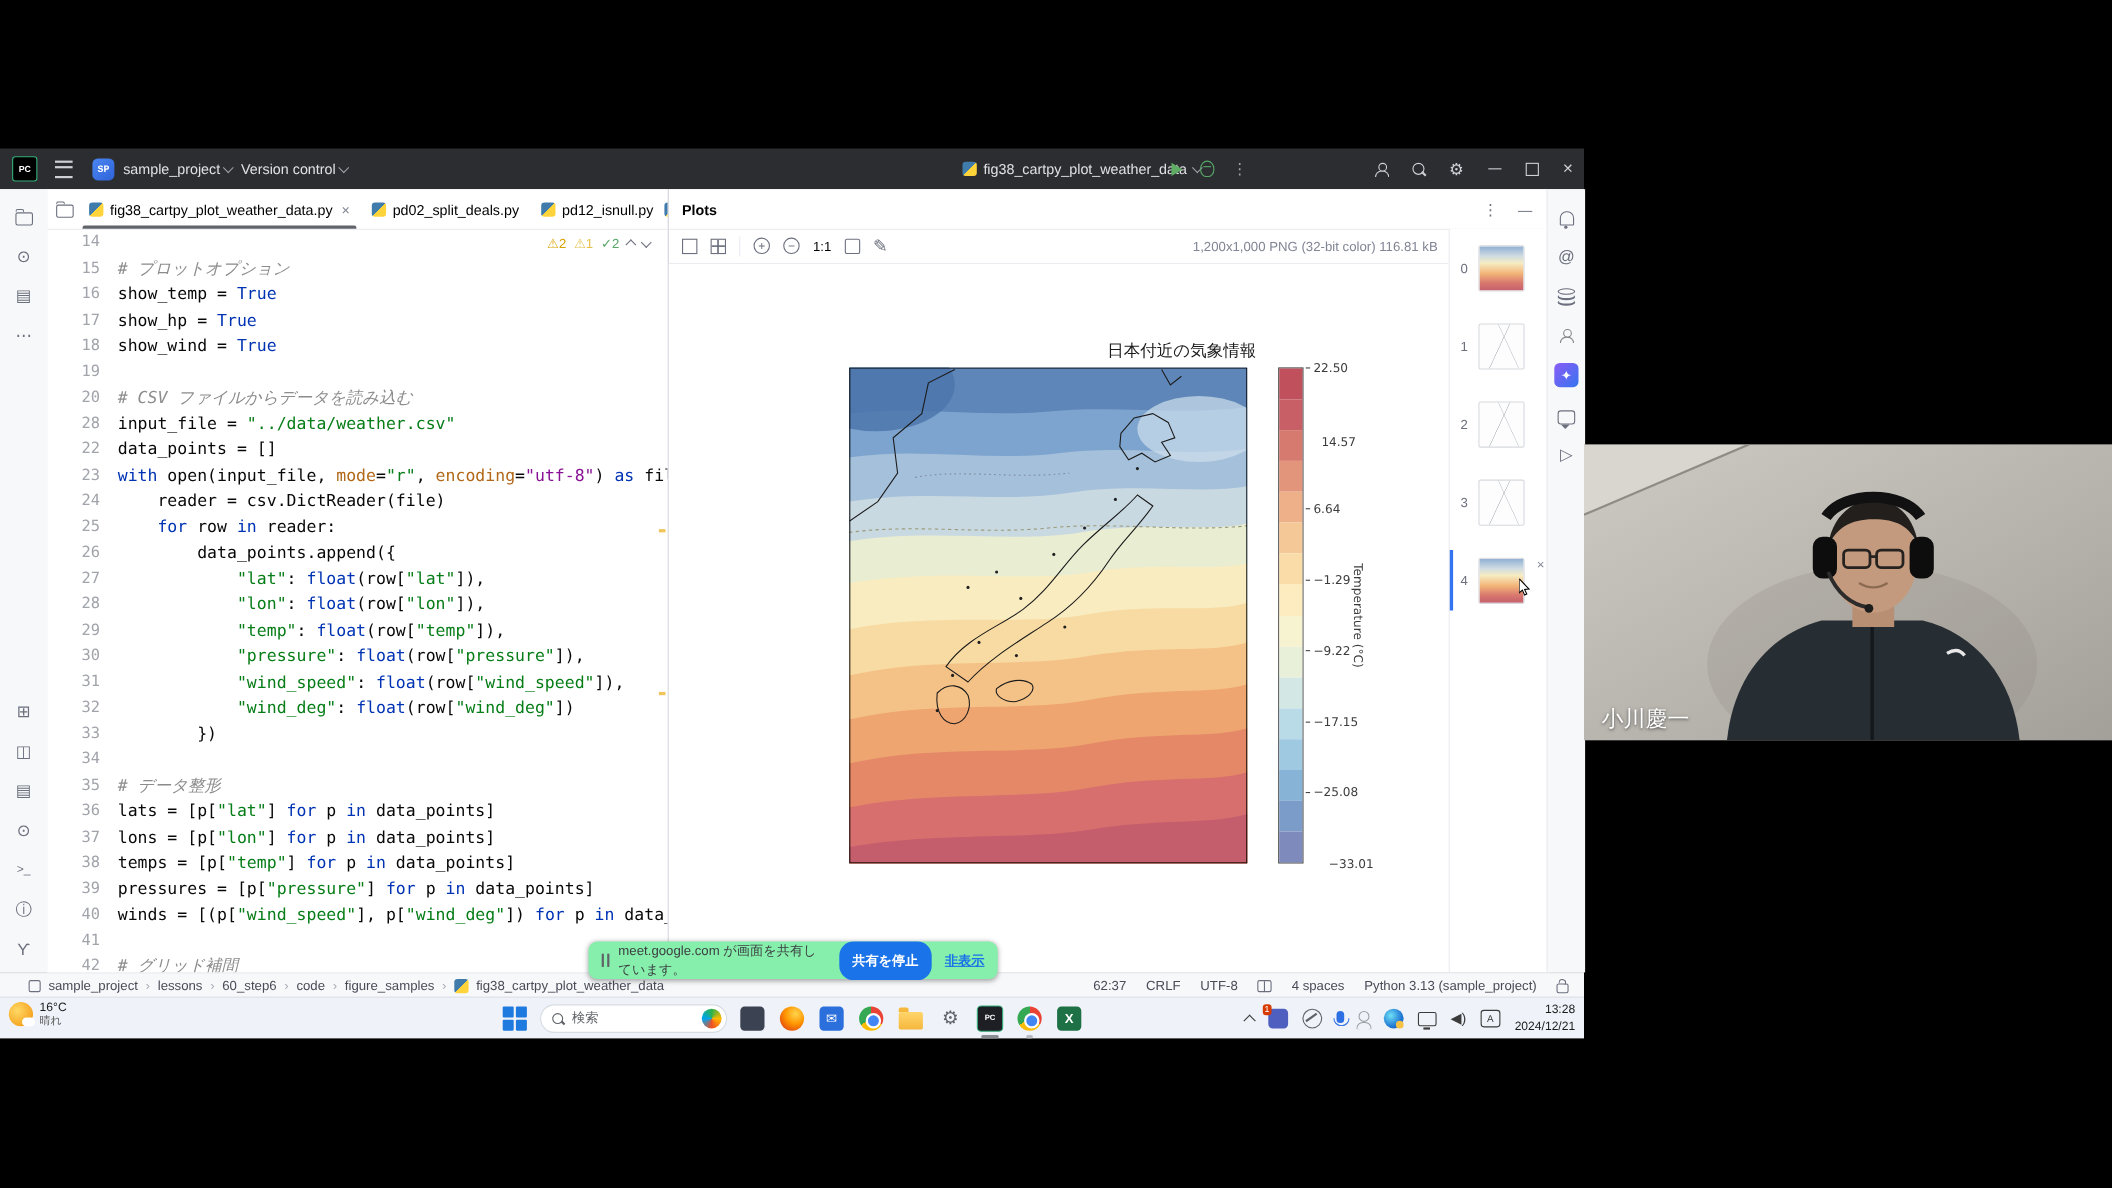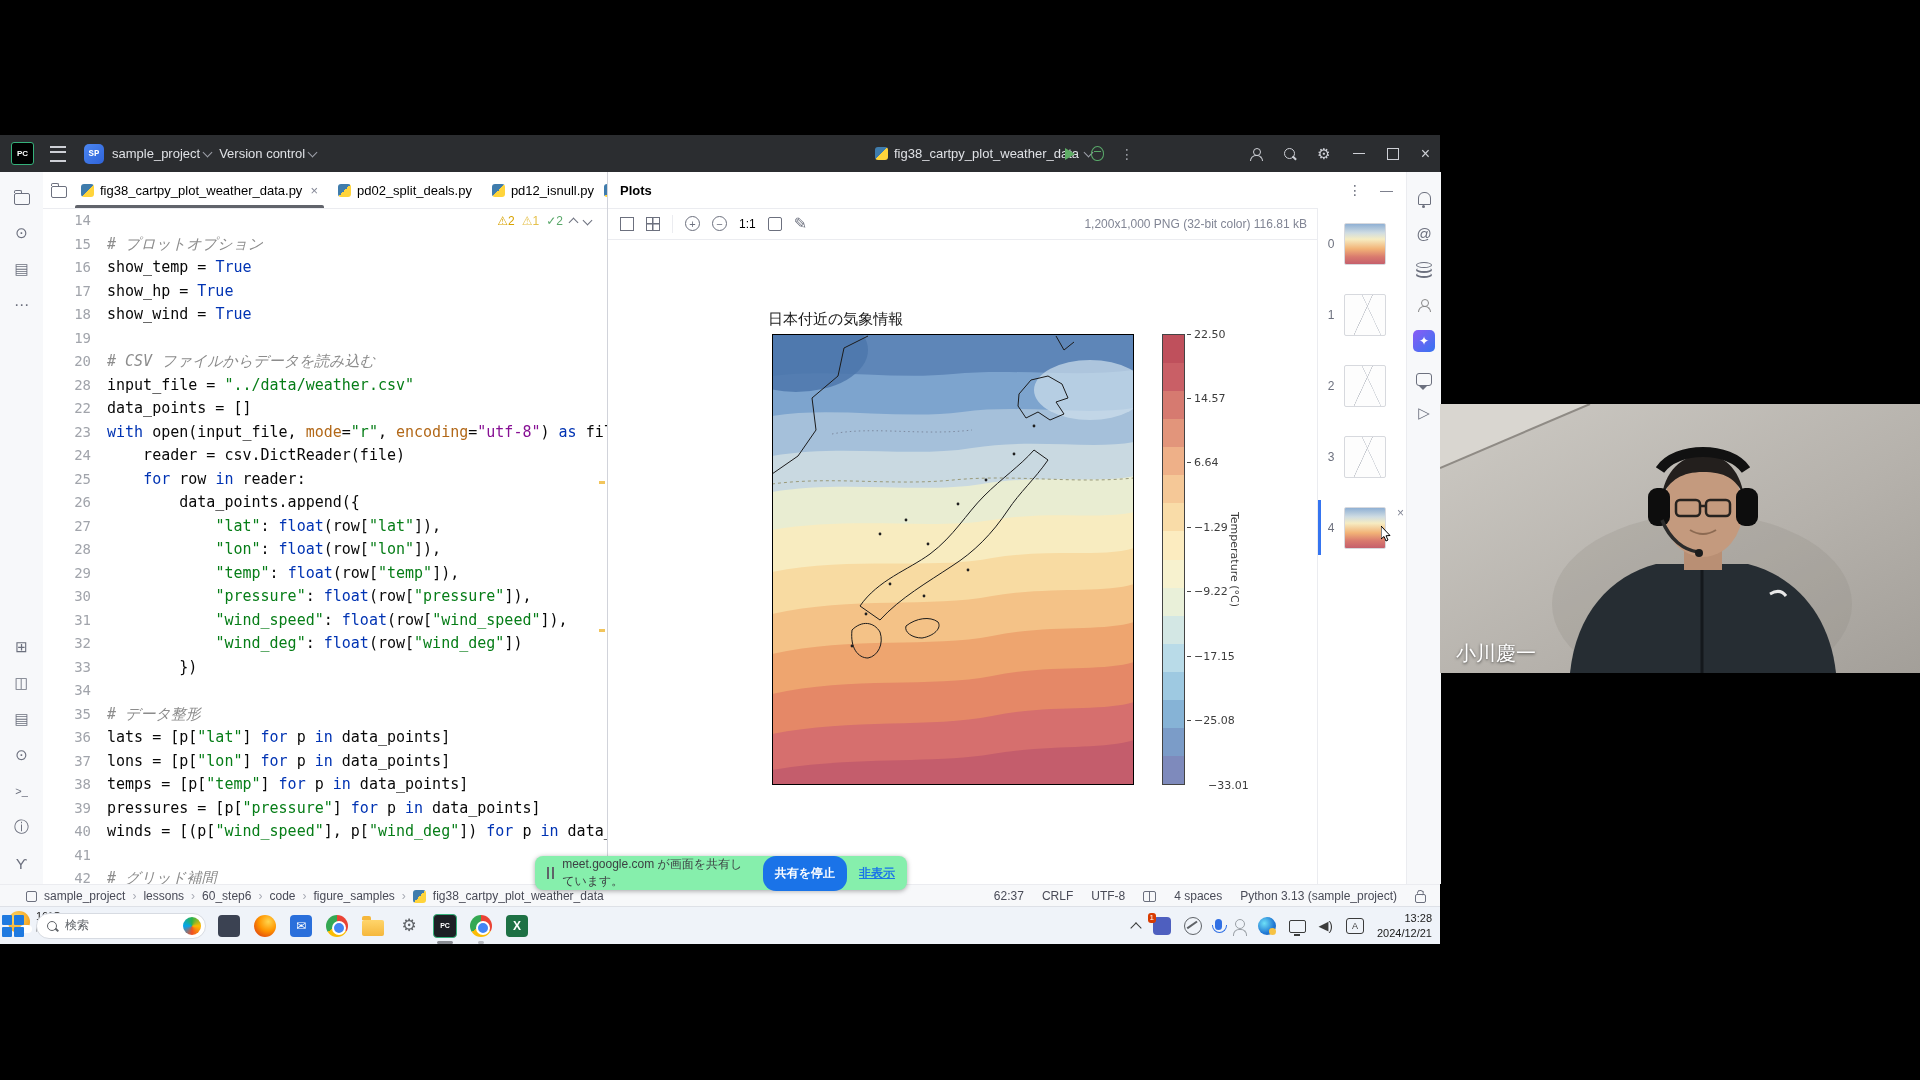--- a/index.html
+++ b/index.html
@@ -75,21 +75,21 @@
   #plotsToolbar{position:absolute;left:0;top:36px;width:709px;height:32px;border-bottom:1px solid #ebecf0;display:flex;align-items:center;gap:12px;padding-left:12px;box-sizing:border-box;color:#6c707e;}
   .pt-box{width:12px;height:12px;border:1.5px solid #6c707e;}
   .pt-grid{width:12px;height:12px;border:1.5px solid #6c707e;background:
      linear-gradient(#6c707e,#6c707e) 50% 0/1.5px 100% no-repeat,
      linear-gradient(#6c707e,#6c707e) 0 50%/100% 1.5px no-repeat;}
   .pt-div{width:1px;height:18px;background:#ebecf0;}
   .pt-circ{width:13px;height:13px;border:1.5px solid #6c707e;border-radius:50%;display:flex;align-items:center;justify-content:center;font-size:11px;line-height:10px;color:#6c707e;}
   .pt-11{font-size:12px;color:#000;}
   .pt-info{margin-left:auto;padding-right:10px;font-size:12px;color:#818594;}
   #plotCanvas{position:absolute;left:0;top:68px;width:709px;height:644px;background:#fff;}
-  #plotTitle{position:absolute;left:160px;top:70px;width:362px;text-align:left;font-family:"DejaVu Sans",sans-serif;font-size:15px;color:#1a1a1a;}
+  #plotTitle{position:absolute;left:172px;top:70px;width:362px;text-align:right;font-family:"DejaVu Sans",sans-serif;font-size:15px;color:#1a1a1a;}
   #mapBox{position:absolute;left:164px;top:94px;width:362px;height:451px;}
   #cbar{position:absolute;left:554px;top:94px;width:23px;height:451px;border:1px solid #444;box-sizing:border-box;display:flex;flex-direction:column;}
   #cbar .seg{flex:1;}
   .cb-tick{position:absolute;left:579px;width:60px;height:12px;font-family:"DejaVu Sans",sans-serif;font-size:11px;color:#3c3c3c;display:flex;align-items:center;gap:3px;}
   .cb-tick i{display:block;width:4px;height:1px;background:#444;}
   #cbarLabel{position:absolute;left:620px;top:94px;height:451px;display:flex;align-items:center;justify-content:center;
              writing-mode:vertical-rl;font-family:"DejaVu Sans",sans-serif;font-size:11px;color:#3c3c3c;}
   
   #thumbStrip{position:absolute;left:709px;top:36px;width:90px;height:676px;border-left:1px solid #ebecf0;background:#fff;}
   .thumb-row{position:relative;height:71px;display:flex;align-items:center;}
@@ -119,21 +119,21 @@
   #meetStop{background:#1a73e8;color:#fff;border-radius:13px;padding:9px 12px;margin-left:10px;font-weight:bold;white-space:nowrap;}
   #meetHide{color:#1a73e8;font-weight:bold;margin:0 12px 0 12px;text-decoration:underline;white-space:nowrap;}
   
   #taskbar{position:absolute;left:0;top:906px;width:1440px;height:37px;background:#eff3f9;border-top:1px solid rgba(0,0,0,.07);}
   #tbWeather{position:absolute;left:8px;top:3px;display:flex;align-items:center;gap:6px;}
   .sun-ic{width:22px;height:22px;border-radius:50%;background:radial-gradient(circle at 35% 35%,#ffd966,#f6a623 70%);position:relative;}
   .sun-ic::after{content:"";position:absolute;right:-2px;bottom:0;width:12px;height:8px;border-radius:6px;background:#fff;}
   #tbWeather .wtxt{line-height:1.15;}
   #tbWeather .t1{font-size:11px;color:#1b1b1b;}
   #tbWeather .t2{font-size:10px;color:#5c5c5c;}
-  #tbCenter{position:absolute;left:0;right:0;top:0;height:37px;display:flex;align-items:center;gap:10px;}
+  #tbCenter{position:absolute;left:0;right:0;top:0;height:37px;display:flex;align-items:center;justify-content:center;gap:10px;}
   .tb-app{width:26px;height:26px;border-radius:5px;display:flex;align-items:center;justify-content:center;position:relative;}
   .win-logo{display:grid;grid-template-columns:10px 10px;grid-template-rows:10px 10px;gap:2px;}
   .win-logo i{background:#1f7ae0;border-radius:1px;}
   #tbSearch{width:170px;height:26px;border-radius:14px;background:#fff;border:1px solid #d7dbe2;display:flex;align-items:center;gap:8px;padding:0 4px 0 10px;box-sizing:border-box;}
   .mag{width:8px;height:8px;border:1.6px solid #5f6368;border-radius:50%;position:relative;flex:none;}
   .mag::after{content:"";position:absolute;left:7px;top:7px;width:4px;height:1.6px;background:#5f6368;transform:rotate(45deg);}
   #tbSearch .ph{font-size:12px;color:#5f6368;flex:1;}
   .bing{width:18px;height:18px;border-radius:50%;background:conic-gradient(#2bb24c,#ffb900,#f25022,#00a4ef,#2bb24c);flex:none;}
   .app-dark{width:22px;height:22px;border-radius:4px;background:#3b4252;}
   .app-ffx{width:22px;height:22px;border-radius:50%;background:radial-gradient(circle at 65% 30%,#ffd54d,#ff9500 45%,#e8590c 75%);}
@@ -371,21 +371,21 @@
             <div class="seg" style="background: rgb(158, 201, 225);"></div>
             <div class="seg" style="background: rgb(134, 179, 214);"></div>
             <div class="seg" style="background: rgb(123, 156, 200);"></div>
             <div class="seg" style="background: rgb(126, 138, 188);"></div>
           </div>
         <div id="cbarTicks">
             <div class="cb-tick" style="top: 88px;">
               <i></i>
               <span>22.50</span>
             </div>
-            <div class="cb-tick" style="top: 152.429px;">
+            <div class="cb-tick" style="top: 152.429px; flex-direction: column;">
               <i></i>
               <span>14.57</span>
             </div>
             <div class="cb-tick" style="top: 216.857px;">
               <i></i>
               <span>6.64</span>
             </div>
             <div class="cb-tick" style="top: 281.286px;">
               <i></i>
               <span>−1.29</span>

